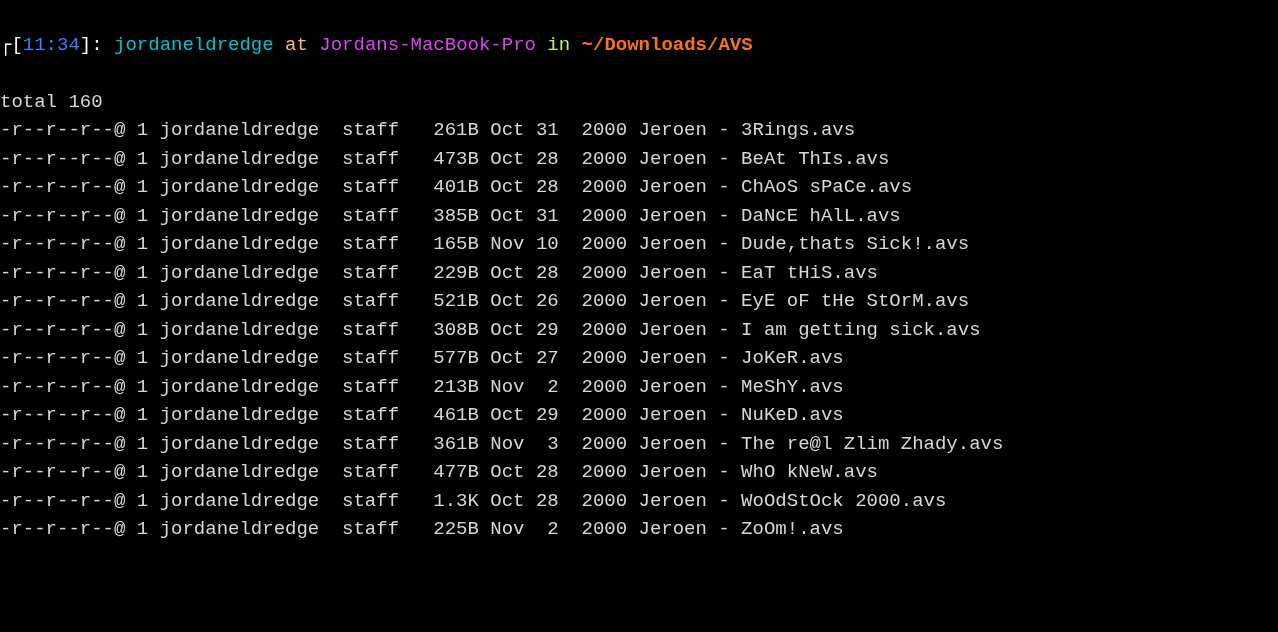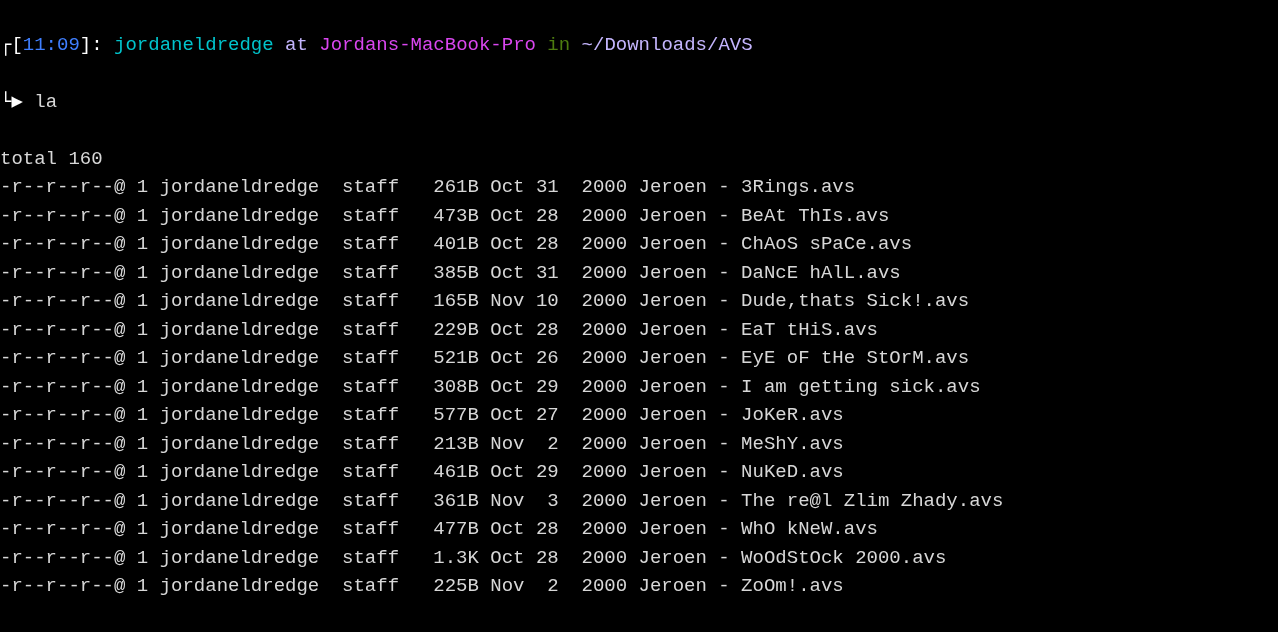--- a/index.html
+++ b/index.html
@@ -17,34 +17,33 @@
     color: #d7d7d7;
     white-space: pre;
     padding: 2px 0 0 0;
   }
   .prompt-line {
     display: block;
   }
   .bracket { color: #ffffff; }
   .time { color: #3f7fff; }
   .user { color: #00c4cc; text-align: right; }
-  .at   { color: #c4b5fd; margin-top: 23px; }
+  .at   { color: #fdba74; margin-top: 23px; }
   .host { color: #d946ef; }
-  .in   { color: #4d7c0f; }
-  .path { color: #c4b5fd; font-weight: normal; }
+  .in   { color: #bef264; }
+  .path { color: #f97316; font-weight: bold; }
   .arrow { color: #ffffff; }
   .cmd  { color: #d7d7d7; }
   .out  { color: #d7d7d7; }
 </style>
 </head>
 <body>
 
 <div class="terminal">
-<span class="prompt-line"><span class="bracket">┌[</span><span class="time">11:09</span><span class="bracket">]:</span> <span class="user">jordaneldredge</span> <span class="at">at</span> <span class="host">Jordans-MacBook-Pro</span> <span class="in">in</span> <span class="path">~/Downloads/AVS</span></span>
-<span class="prompt-line"><span class="arrow">└▶ </span><span class="cmd">la</span></span>
+<span class="prompt-line"><span class="bracket">┌[</span><span class="time">11:34</span><span class="bracket">]:</span> <span class="user">jordaneldredge</span> <span class="at">at</span> <span class="host">Jordans-MacBook-Pro</span> <span class="in">in</span> <span class="path">~/Downloads/AVS</span></span>
 <span class="out">total 160</span>
 <div id="rows">-r--r--r--@ 1 jordaneldredge  staff   261B Oct 31  2000 Jeroen - 3Rings.avs
 -r--r--r--@ 1 jordaneldredge  staff   473B Oct 28  2000 Jeroen - BeAt ThIs.avs
 -r--r--r--@ 1 jordaneldredge  staff   401B Oct 28  2000 Jeroen - ChAoS sPaCe.avs
 -r--r--r--@ 1 jordaneldredge  staff   385B Oct 31  2000 Jeroen - DaNcE hAlL.avs
 -r--r--r--@ 1 jordaneldredge  staff   165B Nov 10  2000 Jeroen - Dude,thats Sick!.avs
 -r--r--r--@ 1 jordaneldredge  staff   229B Oct 28  2000 Jeroen - EaT tHiS.avs
 -r--r--r--@ 1 jordaneldredge  staff   521B Oct 26  2000 Jeroen - EyE oF tHe StOrM.avs
 -r--r--r--@ 1 jordaneldredge  staff   308B Oct 29  2000 Jeroen - I am getting sick.avs
 -r--r--r--@ 1 jordaneldredge  staff   577B Oct 27  2000 Jeroen - JoKeR.avs

